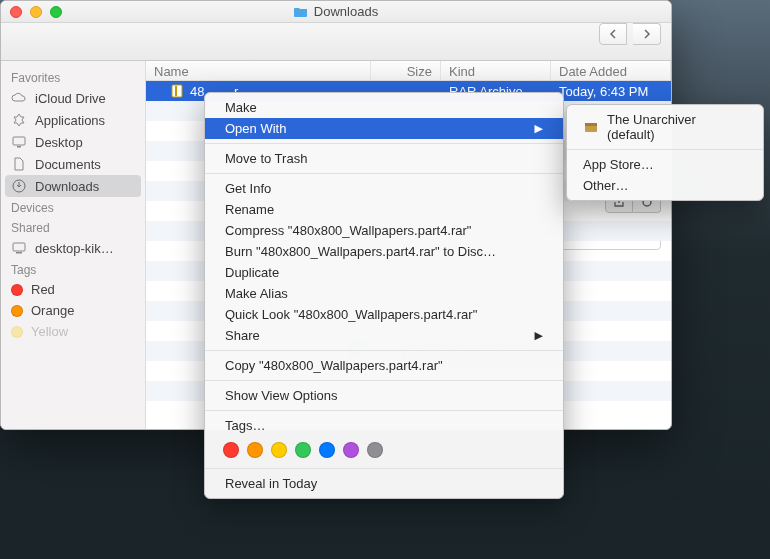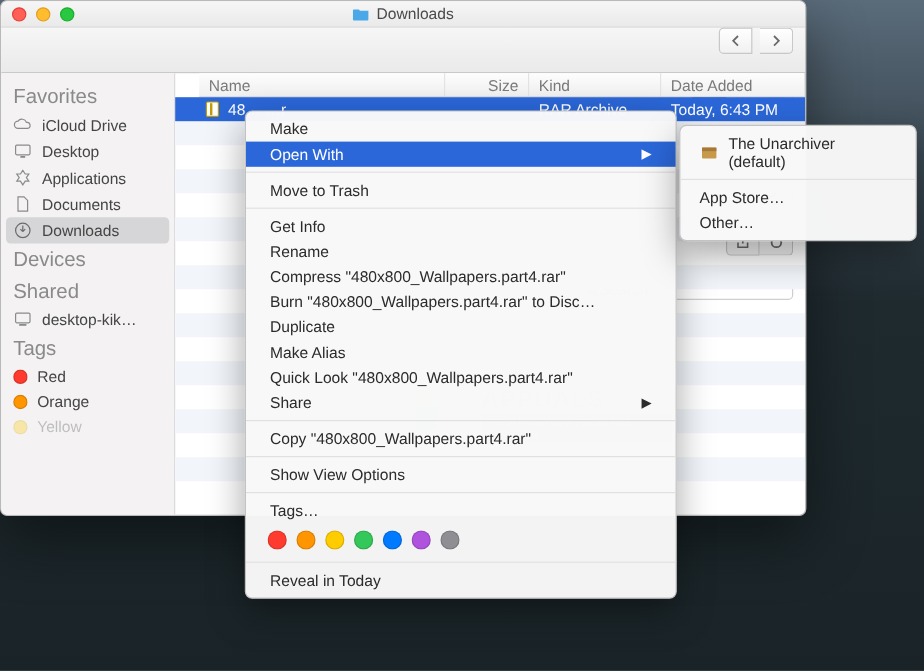--- a/index.html
+++ b/index.html
@@ -40,30 +40,30 @@
 .tb-seg .tb-btn + .tb-btn { border-left:none; }
 .tb-seg .tb-btn.active { background:#8e8e8e; color:#fff; border-color:#7a7a7a; }
 .searchbox { margin-left:auto; display:flex; align-items:center; height:22px; width:180px;
   background:#fff; border:1px solid #cfcfcf; border-radius:4px; padding:0 6px; color:#9a9a9a; }
 .searchbox input { border:0; outline:0; width:100%; font-size:13px; color:#333; background:transparent; }
 .searchbox input::placeholder { color:#9a9a9a; }
 
 
 .body { flex:1; display:flex; }
 .sidebar { width:145px; background:#f4f2f3; border-right:1px solid #dcdcdc; padding:6px 0; overflow:hidden; }
-.side-heading { color:#8a8a8a; font-size:17px; padding:4px 10px 2px; }
+.side-heading { color:#8a8a8a; font-size:12px; padding:4px 10px 2px; }
 .side-item { display:flex; align-items:center; gap:8px; padding:3px 10px; color:#454545; white-space:nowrap; }
 .side-item .ico { width:16px; height:16px; display:flex; align-items:center; justify-content:center; color:#7d7d7d; }
 .side-item.selected { background:#d6d6d8; border-radius:4px; margin:0 4px; padding-left:6px; }
 .tag-dot { width:12px; height:12px; border-radius:50%; border:1px solid rgba(0,0,0,.15); }
 .tag-red{background:#ff3b30}.tag-orange{background:#ff9500}.tag-yellow{background:#ffcc00}
 
 .main { flex:1; display:flex; flex-direction:column; }
 .col-headers { display:flex; height:20px; background:linear-gradient(#fdfdfd,#f0f0f0);
-  border-bottom:1px solid #dcdcdc; color:#7a7a7a; font-size:11px;margin-left:20px; }
+  border-bottom:1px solid #dcdcdc; color:#7a7a7a; font-size:11px; }
 .col { padding:3px 8px; border-right:1px solid #e3e3e3; }
 .col.name{flex:1}.col.size{width:70px;text-align:right}.col.kind{width:110px}.col.date{width:120px}
 .rows { flex:1; position:relative; }
 .rows .stripe { position:absolute; left:0; right:0; height:20px; }
 .rows .stripe.alt { background:#f2f6fb; }
 .row-sel { position:absolute; left:0; right:0; top:0; height:20px;
   background:#2b67d8; color:#fff; display:flex; align-items:center; font-size:12px; }
 .row-sel .name { flex:1; display:flex; align-items:center; gap:6px; padding-left:24px; overflow:hidden; }
 .row-sel .size{width:70px;text-align:right;padding-right:8px}
 .row-sel .kind{width:110px;padding-left:8px}
@@ -219,34 +219,34 @@
       <div class="side-item">
           <span class="ico">
             <svg width="16" height="12" viewBox="0 0 16 12">
               <path d="M4 9a3 3 0 010-6 4 4 0 017 1 2.5 2.5 0 011 5H4z" fill="none" stroke="#8a8a8a"></path>
             </svg>
           </span>
           <span>iCloud Drive</span>
         </div>
       <div class="side-item">
           <span class="ico">
+            <svg width="14" height="14" viewBox="0 0 14 14">
+              <path d="M7 1l2 3h3l-2 3 2 3h-3l-2 3-2-3H2l2-3-2-3h3z" fill="none" stroke="#8a8a8a"></path>
+            </svg>
+          </span>
+          <span>Applications</span>
+        </div>
+      <div class="side-item">
+          <span class="ico">
             <svg width="14" height="12" viewBox="0 0 14 12">
               <rect x="1" y="1" width="12" height="8" rx="1" fill="none" stroke="#8a8a8a"></rect>
               <rect x="5" y="10" width="4" height="1.5" fill="#8a8a8a"></rect>
             </svg>
           </span>
           <span>Desktop</span>
-        </div>
-      <div class="side-item">
-          <span class="ico">
-            <svg width="14" height="14" viewBox="0 0 14 14">
-              <path d="M7 1l2 3h3l-2 3 2 3h-3l-2 3-2-3H2l2-3-2-3h3z" fill="none" stroke="#8a8a8a"></path>
-            </svg>
-          </span>
-          <span>Applications</span>
         </div>
       <div class="side-item">
           <span class="ico">
             <svg width="12" height="14" viewBox="0 0 12 14">
               <path d="M2 1h5l3 3v9H2z" fill="none" stroke="#8a8a8a"></path>
             </svg>
           </span>
           <span>Documents</span>
         </div>
       <div class="side-item selected">

